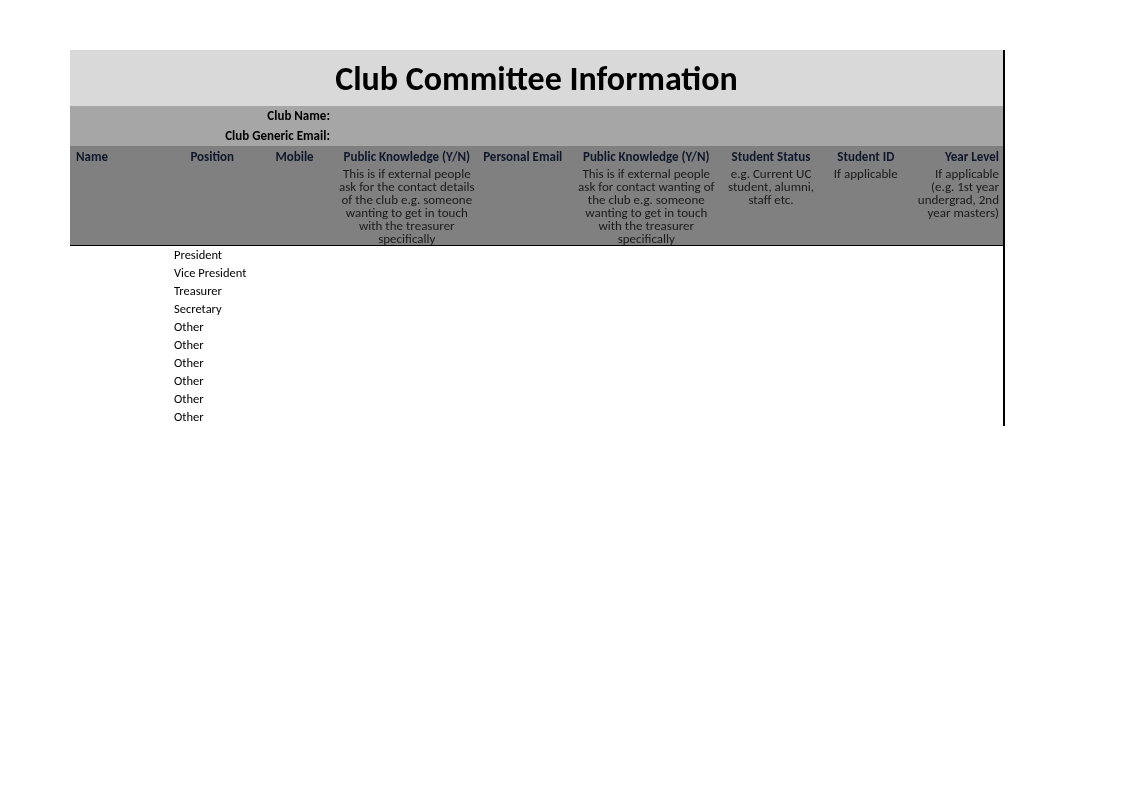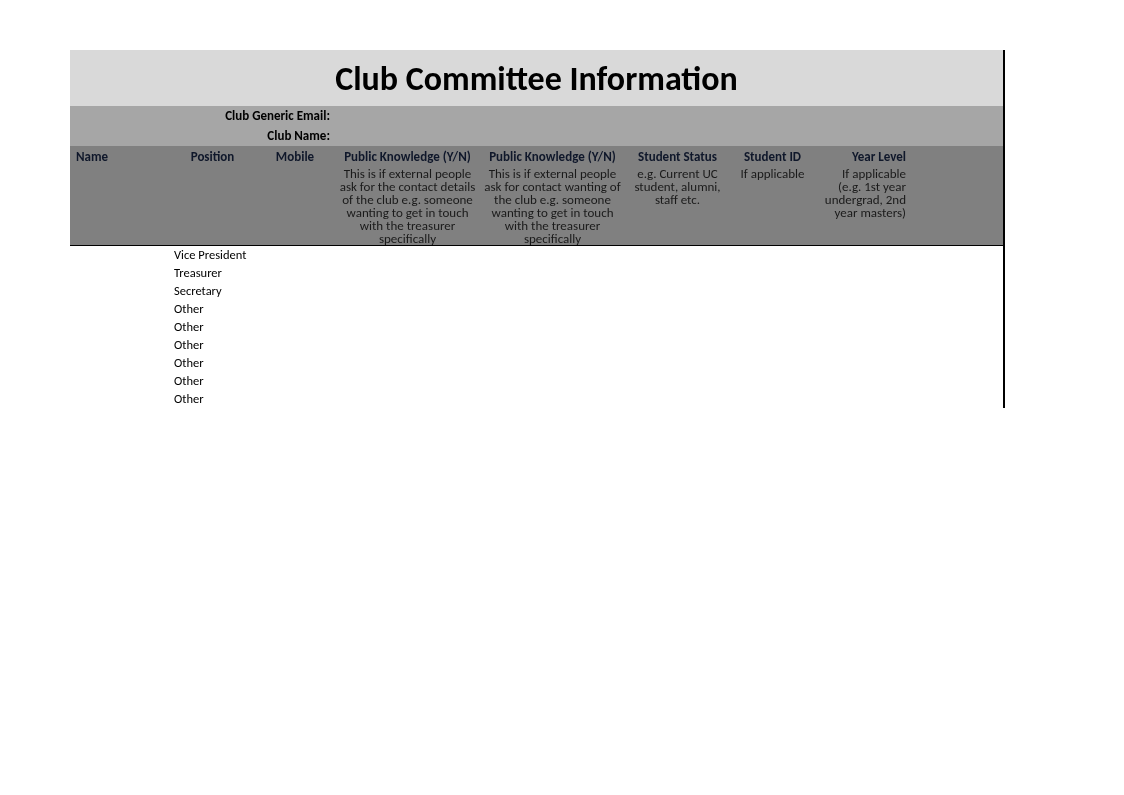--- a/index.html
+++ b/index.html
@@ -96,60 +96,67 @@
 <body>
 
 <div class="sheet">
 
   <div class="title-band">
     <span>Club Committee Information</span>
   </div>
 
   <div class="meta-band">
     <div class="meta-row">
-      <div class="meta-label">Club Generic Email:</div>
+      <div class="meta-label">Club Name:</div>
     </div>
     <div class="meta-row">
-      <div class="meta-label">Club Name:</div>
+      <div class="meta-label">Club Generic Email:</div>
     </div>
   </div>
 
   <div class="header-band">
     <div class="col c-name">
       <div class="col-head" style="text-align:left">Name</div>
     </div>
     <div class="col c-pos">
       <div class="col-head">Position</div>
     </div>
     <div class="col c-mob">
       <div class="col-head">Mobile</div>
     </div>
     <div class="col c-pk1">
       <div class="col-head">Public Knowledge (Y/N)</div>
       <div class="col-desc">This is if external people ask for the contact details of the club e.g. someone wanting to get in touch with the treasurer specifically</div>
+    </div>
+    <div class="col c-email">
+      <div class="col-head" style="text-align:left">Personal Email</div>
     </div>
     <div class="col c-pk2">
       <div class="col-head">Public Knowledge (Y/N)</div>
       <div class="col-desc">This is if external people ask for contact wanting of the club e.g. someone wanting to get in touch with the treasurer specifically</div>
     </div>
     <div class="col c-status">
       <div class="col-head">Student Status</div>
       <div class="col-desc">e.g. Current UC student, alumni, staff etc.</div>
     </div>
     <div class="col c-id">
       <div class="col-head">Student ID</div>
       <div class="col-desc">If applicable</div>
     </div>
     <div class="col c-year">
       <div class="col-head">Year Level</div>
       <div class="col-desc">If applicable (e.g. 1st year undergrad, 2nd year masters)</div>
     </div>
   </div>
 
   <div class="data-area">
+    <div class="data-row">
+        <div class="dc-name"></div>
+        <div class="dc-pos">President</div>
+      </div>
     <div class="data-row">
         <div class="dc-name"></div>
         <div class="dc-pos">Vice President</div>
       </div>
     <div class="data-row">
         <div class="dc-name"></div>
         <div class="dc-pos">Treasurer</div>
       </div>
     <div class="data-row">
         <div class="dc-name"></div>

